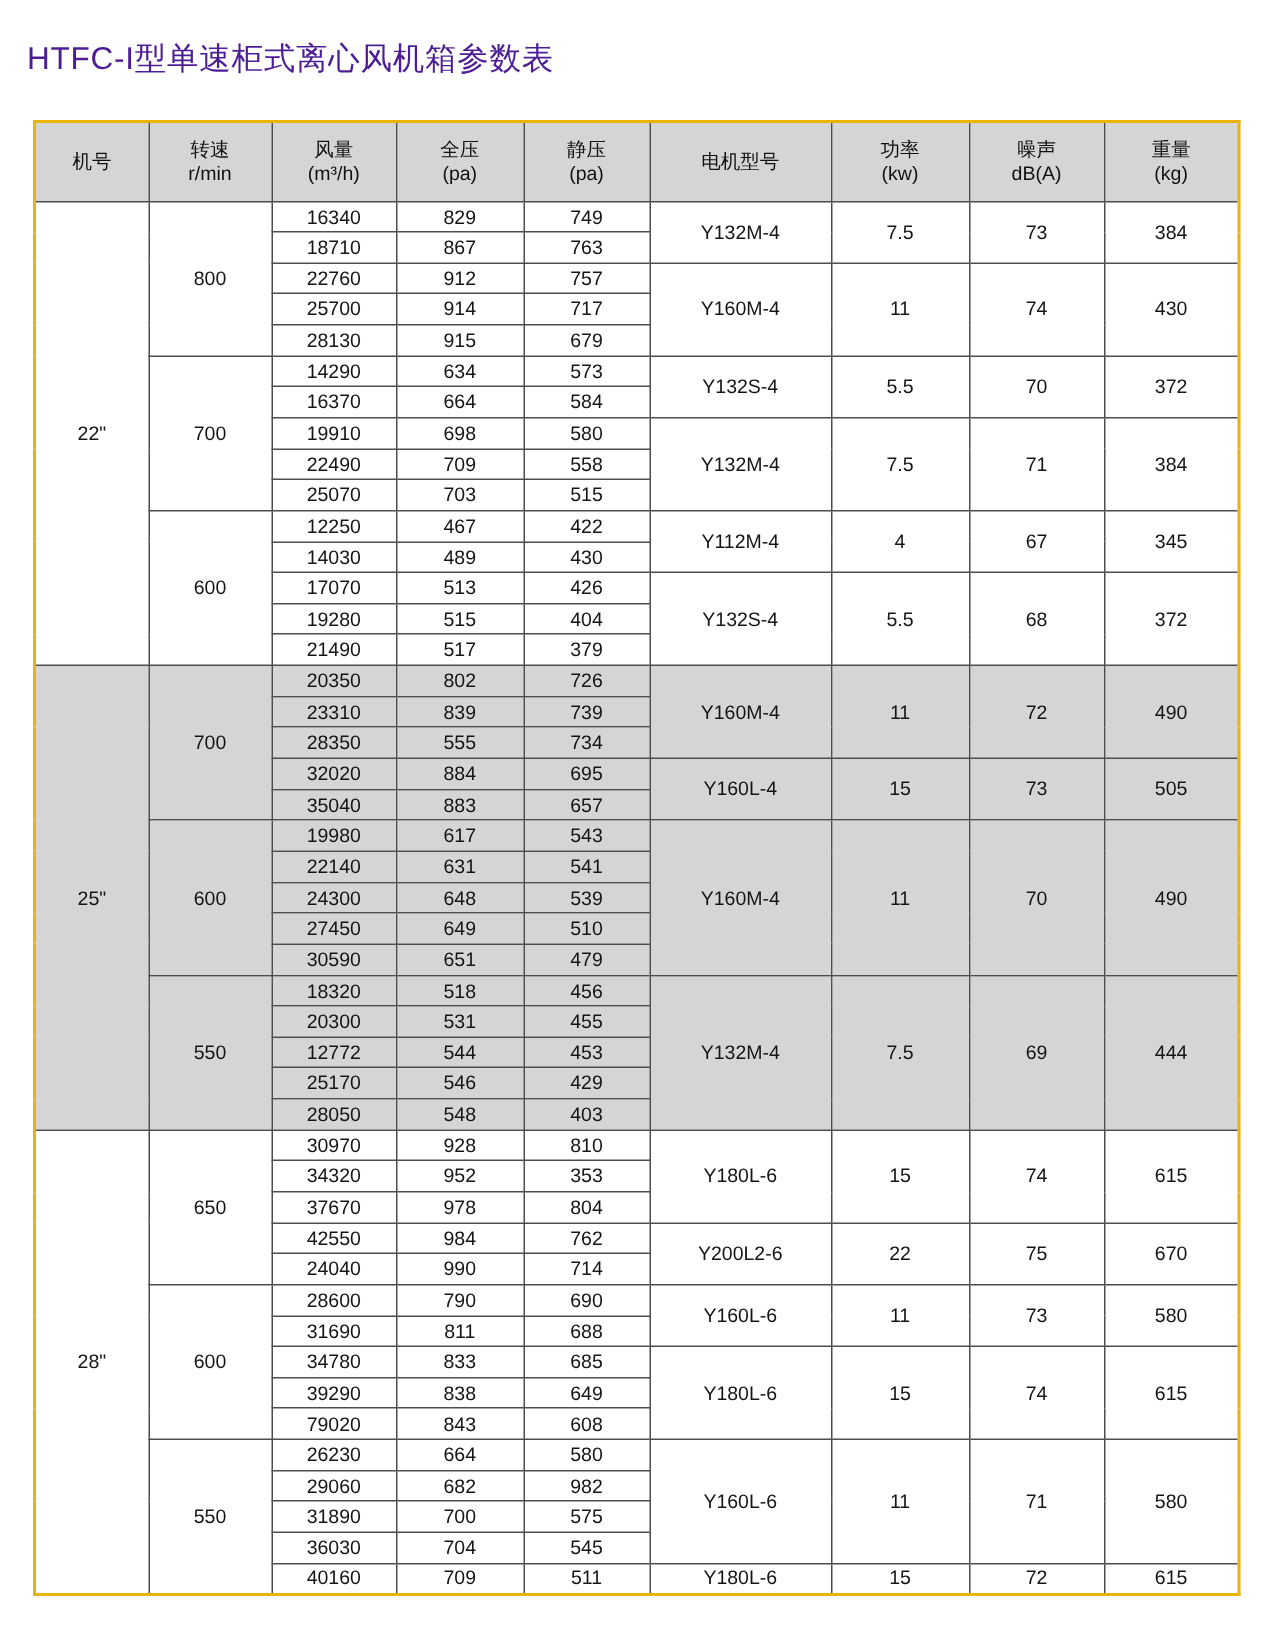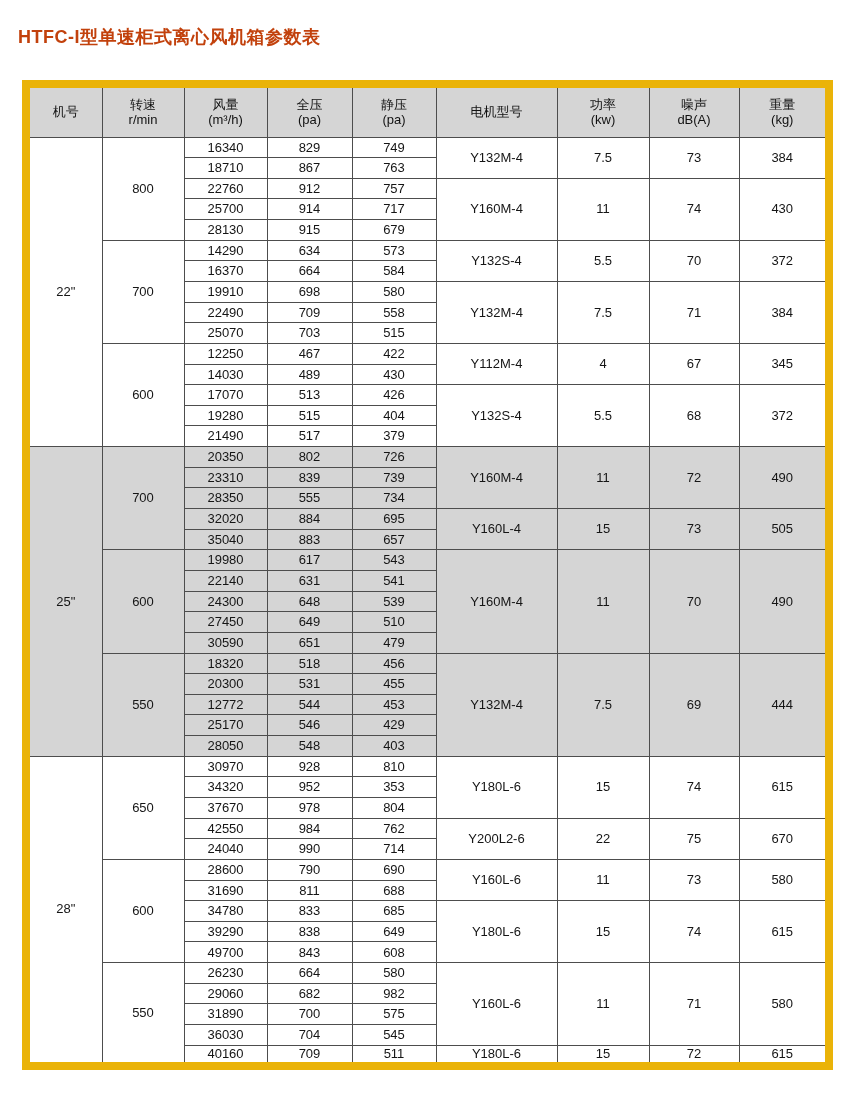--- a/index.html
+++ b/index.html
@@ -10,33 +10,33 @@
     height: 1096px;
     font-family: "Liberation Sans", "DejaVu Sans", sans-serif;
     color: #111;
     position: relative;
   }
   .page-title {
     position: absolute;
     left: 18px;
     top: 25px;
     margin: 0;
-    font-size: 18px;
-    font-weight: bold;
-    color: #c2410c;
+    font-size: 21px;
+    font-weight: normal;
+    color: #4c1d95;
     letter-spacing: 0.5px;
   }
   table.param-table {
     position: absolute;
     left: 22px;
     top: 80px;
     width: 804px;
     border-collapse: collapse;
     table-layout: fixed;
-    border: 8px solid #eab308;
+    border: 2px solid #eab308;
   }
   table.param-table th,
   table.param-table td {
     border: 1px solid #4d4d4d;
     padding: 0;
     text-align: center;
     vertical-align: middle;
     font-size: 13px;
     line-height: 1.2;
     overflow: hidden;
@@ -368,21 +368,21 @@
         <td rowspan="3">15</td>
         <td rowspan="3">74</td>
         <td rowspan="3">615</td>
       </tr>
       <tr>
         <td>39290</td>
         <td>838</td>
         <td>649</td>
       </tr>
       <tr>
-        <td>49700</td>
+        <td>79020</td>
         <td>843</td>
         <td>608</td>
       </tr>
       <tr class="group-start">
         <td rowspan="5">550</td>
         <td>26230</td>
         <td>664</td>
         <td>580</td>
         <td rowspan="4">Y160L-6</td>
         <td rowspan="4">11</td>

